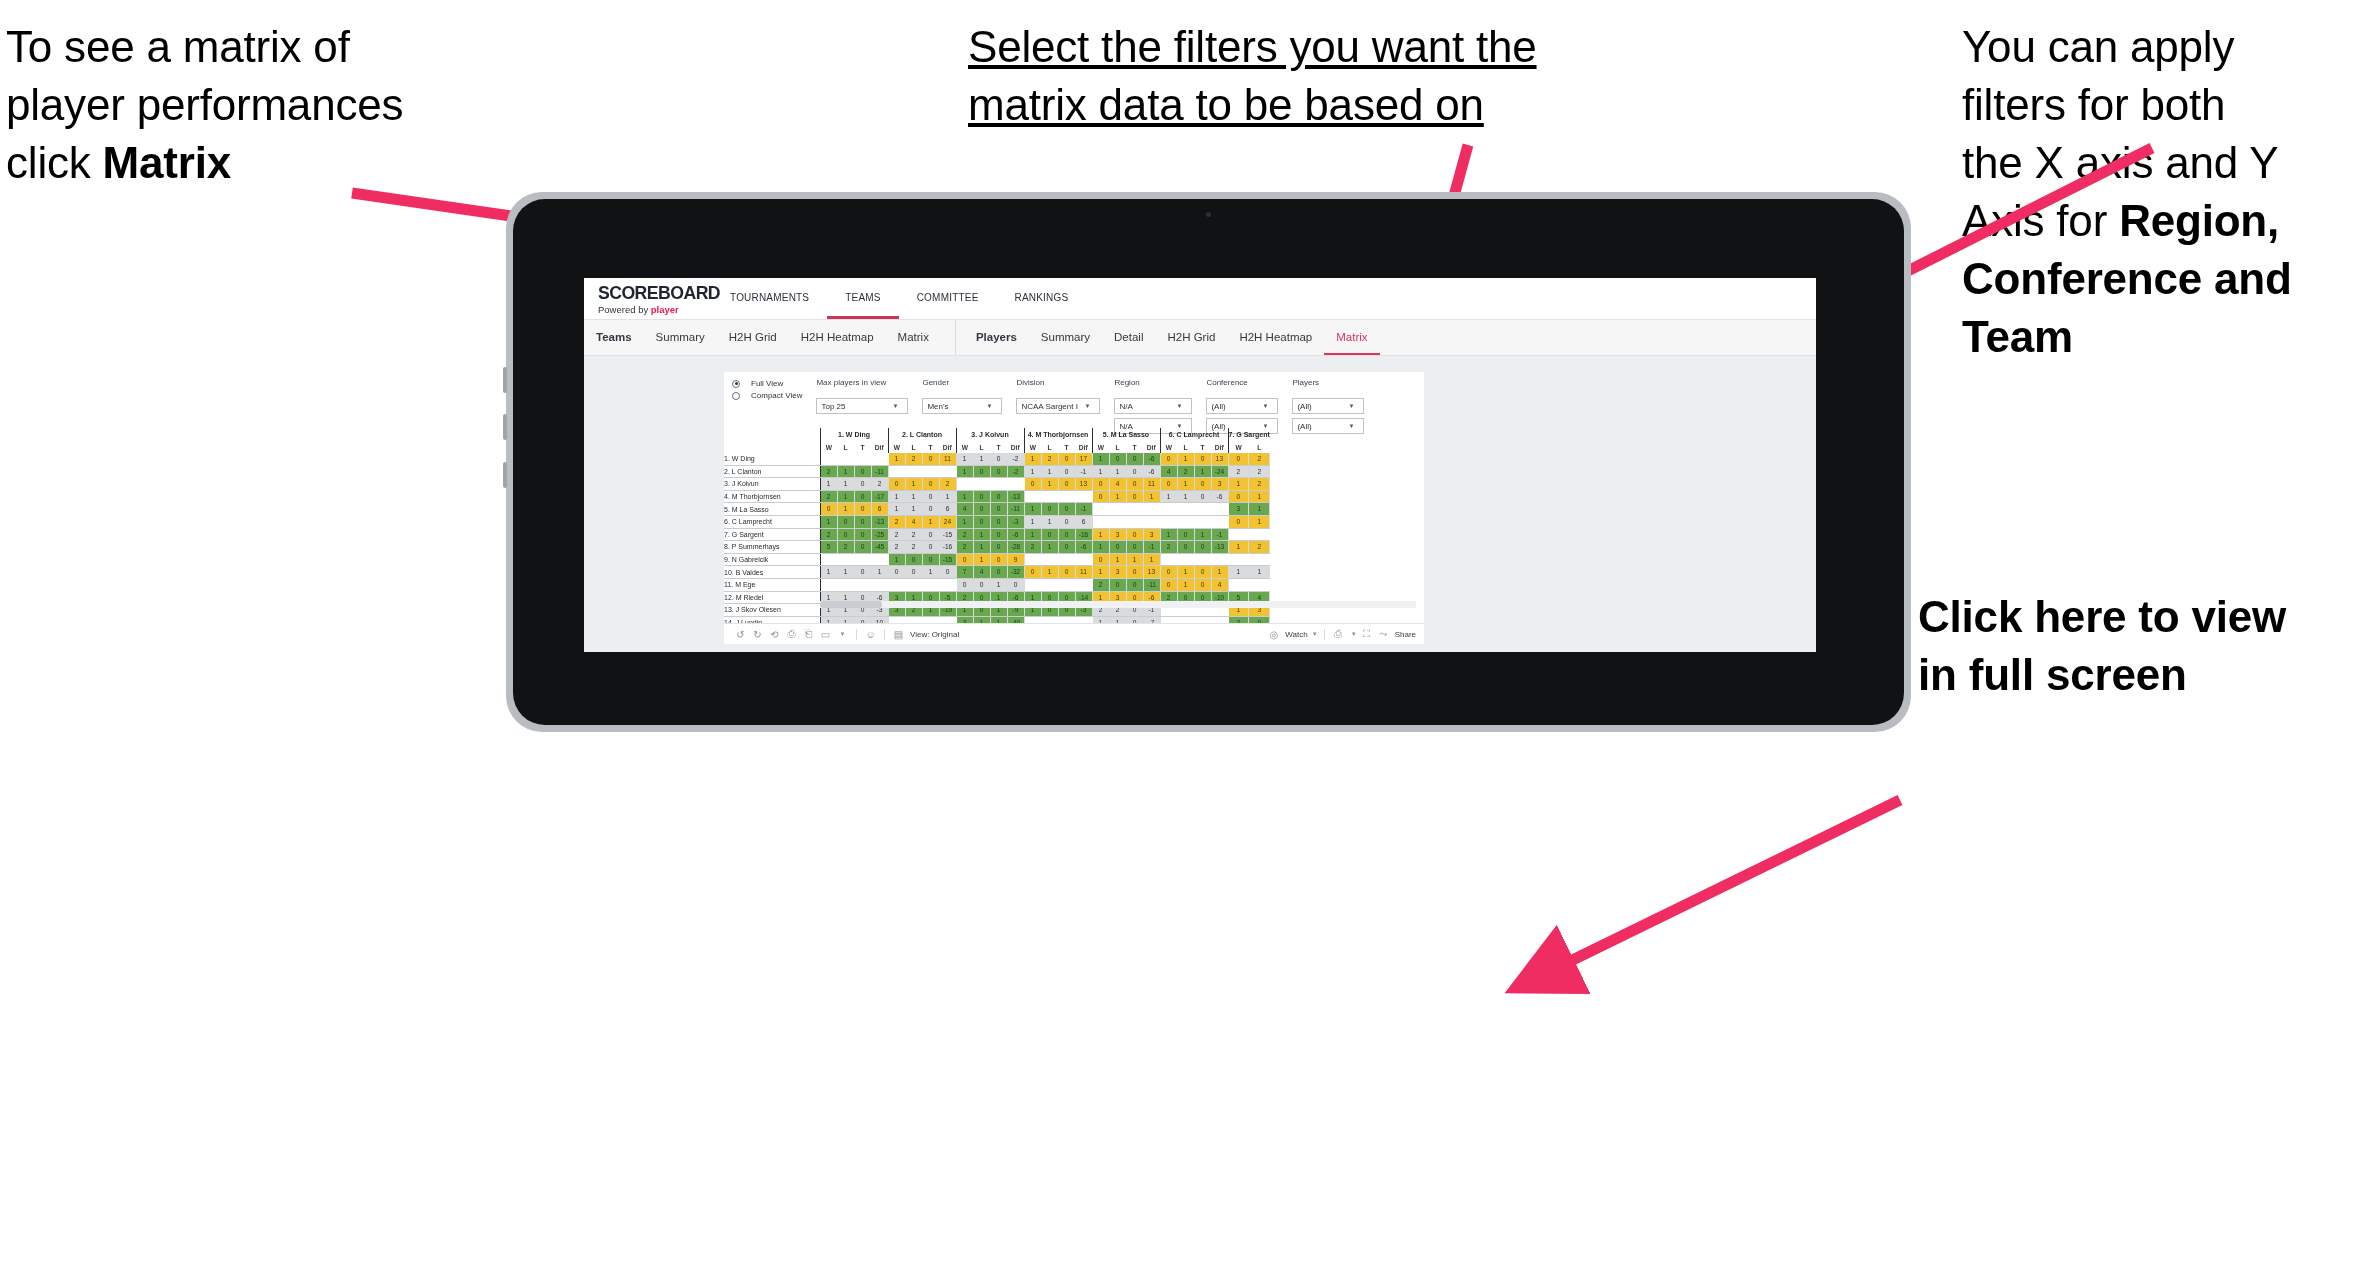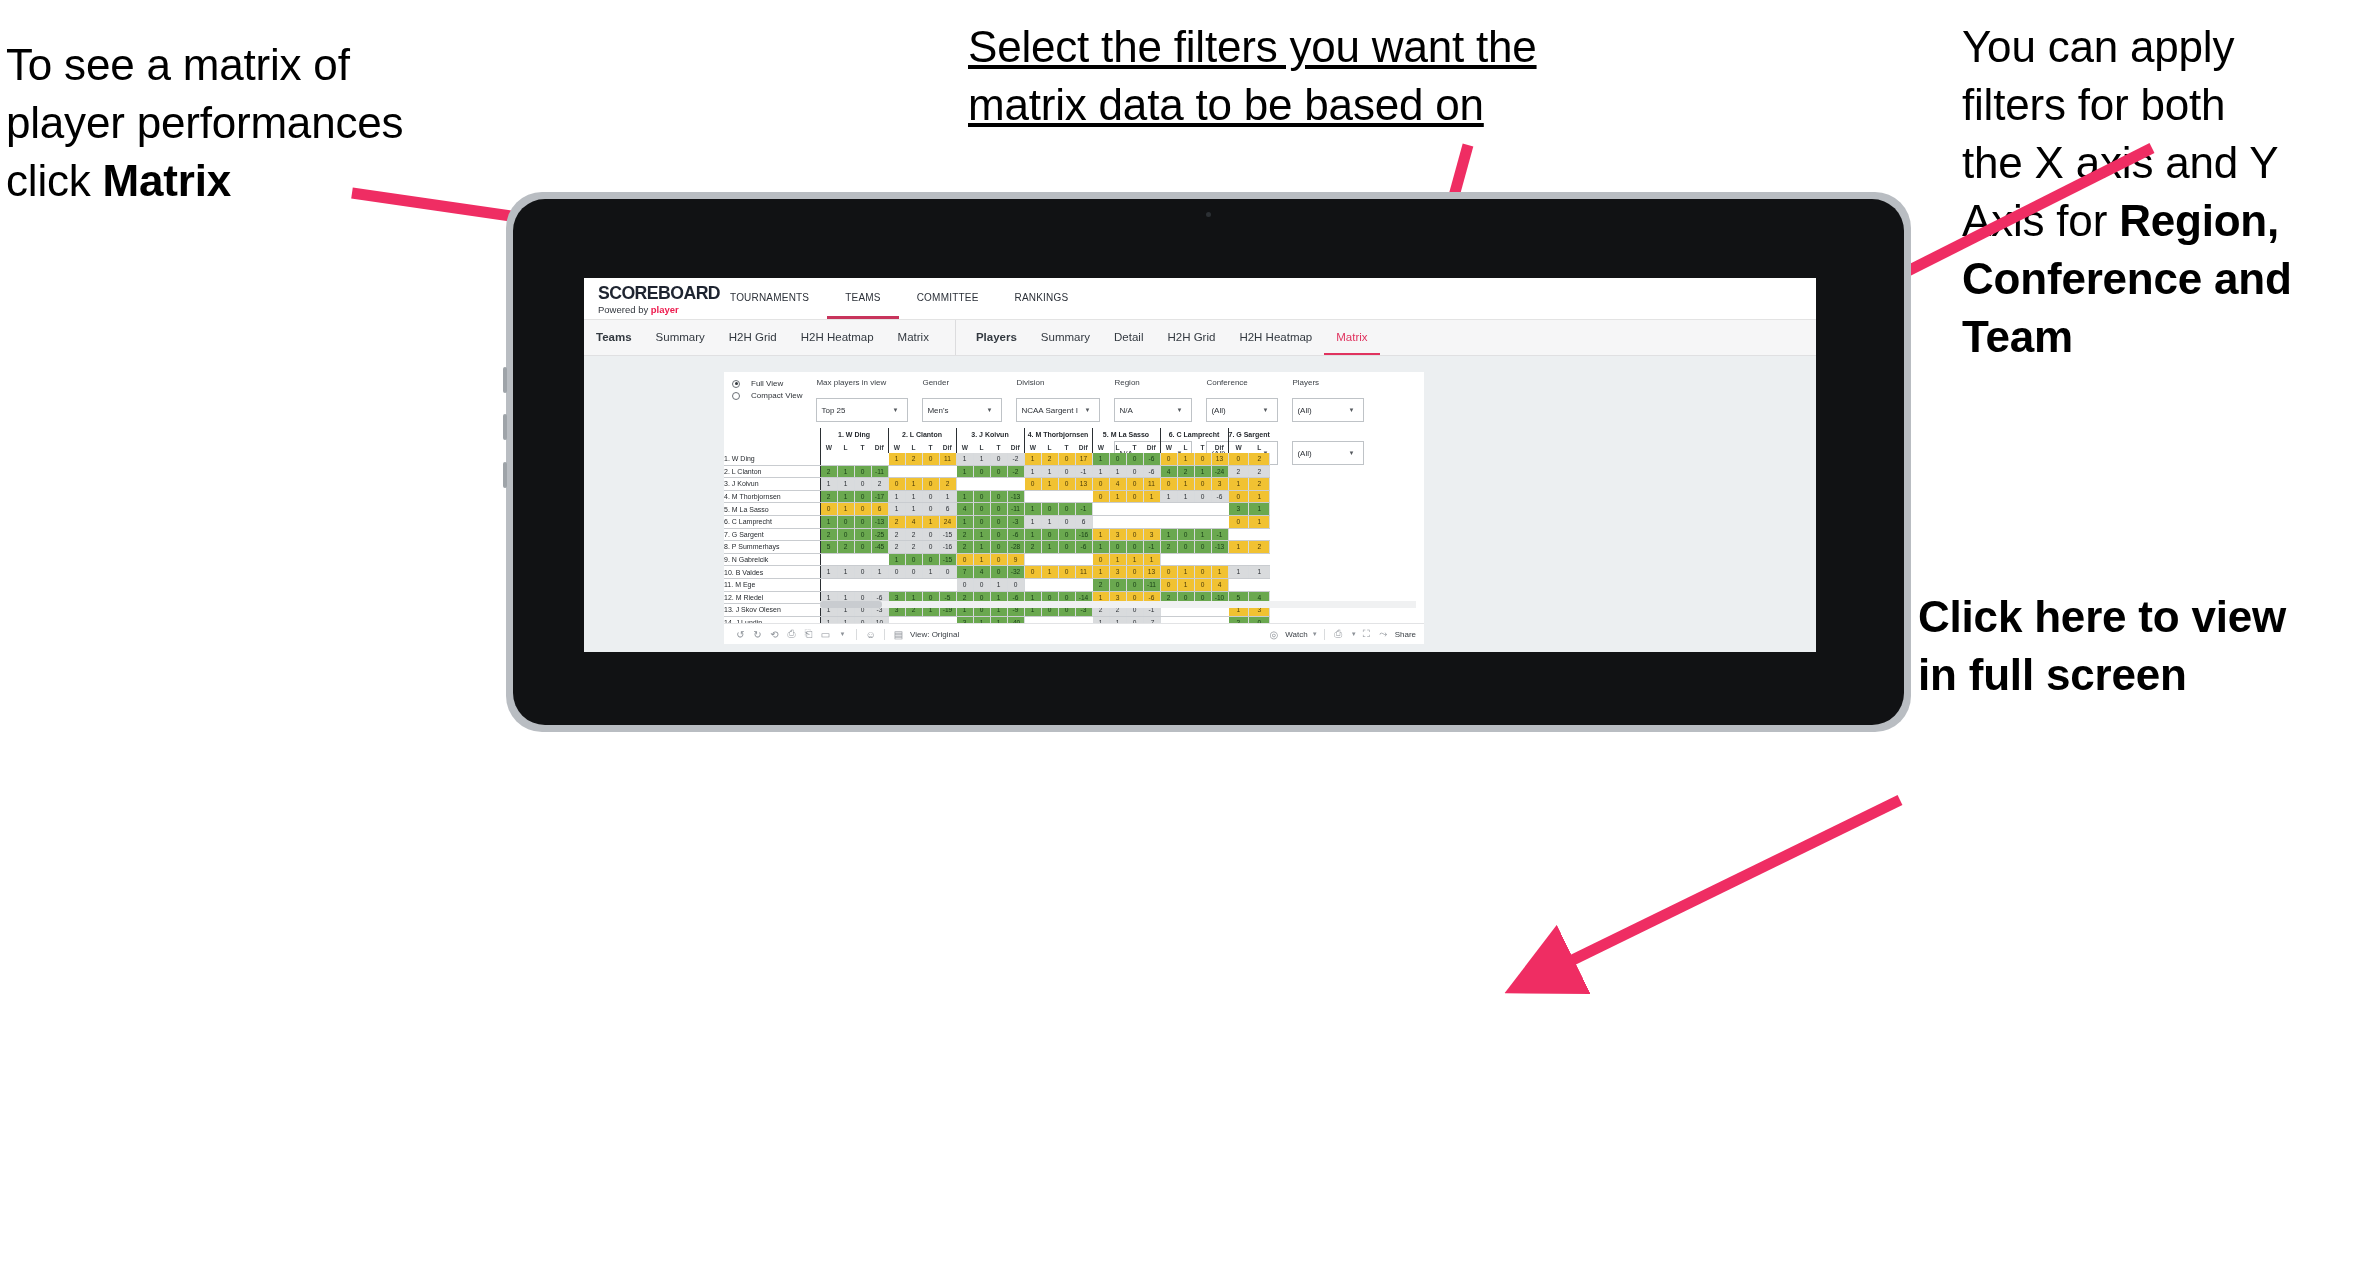--- a/index.html
+++ b/index.html
@@ -17,21 +17,21 @@
     position:absolute;
     font-family:"Liberation Sans", sans-serif;
     color:#000;
     font-size:44px;
     line-height:1.32;
     font-weight:400;
     letter-spacing:-0.2px;
   }
   .callout b { font-weight:700; }
 
-  #callout-matrix   { left:6px;   top:18px;  width:530px;margin-top:18px; }
+  #callout-matrix   { left:6px;   top:18px;  width:530px; }
   #callout-filters  { left:968px; top:18px;  width:800px;text-decoration:underline; }
   #callout-axis     { left:1962px;top:18px;  width:420px; }
   #callout-full     { left:1918px;top:588px; width:450px;font-weight:bold; }
 
   
   #arrows { position:absolute; left:0; top:0; width:2378px; height:1280px; pointer-events:none; }
 
   
   #tablet {
     position:absolute; left:506px; top:192px;
@@ -105,22 +105,22 @@
   .rdot {
     width:8px; height:8px; border-radius:50%; border:1px solid #6b7076;
     display:inline-block; position:relative; background:#fff;
   }
   .rdot.on::after {
     content:""; position:absolute; left:1.7px; top:1.7px;
     width:3.2px; height:3.2px; border-radius:50%; background:#33383d;
   }
   .sel {
     display:flex; align-items:center; justify-content:space-between;
-    border:1px solid #bfc3c7; background:#fff; height:24px;
-    padding:0 9px 0 4px; font-size:8px; color:#2c3036; margin-bottom:19px;
+    border:1px solid #bfc3c7; background:#fff; height:16px;
+    padding:0 9px 0 4px; font-size:8px; color:#2c3036; margin-bottom:4px;
   }
   .sel .cv { white-space:nowrap; overflow:hidden; }
   .sel .car { font-size:6px; color:#55595e; margin-left:4px; }
   .w-maxp  { width:92px; }
   .w-gen   { width:80px; }
   .w-div   { width:84px; }
   .w-reg   { width:78px; }
   .w-conf  { width:72px; }
   .w-play  { width:72px; }
 

